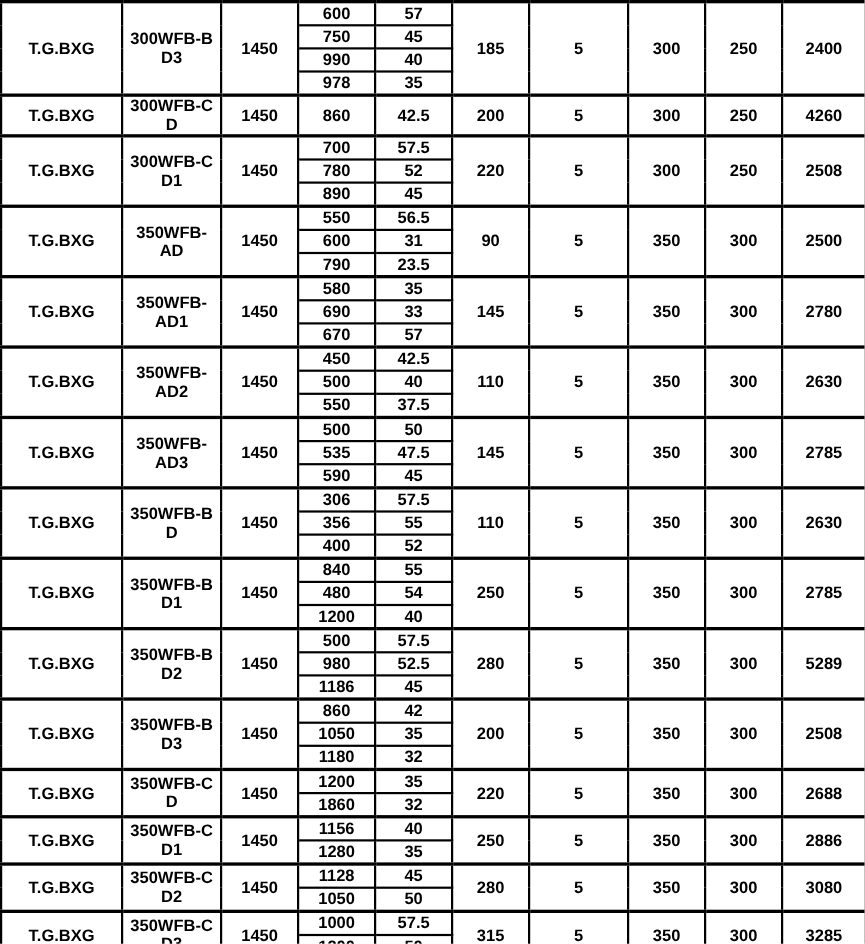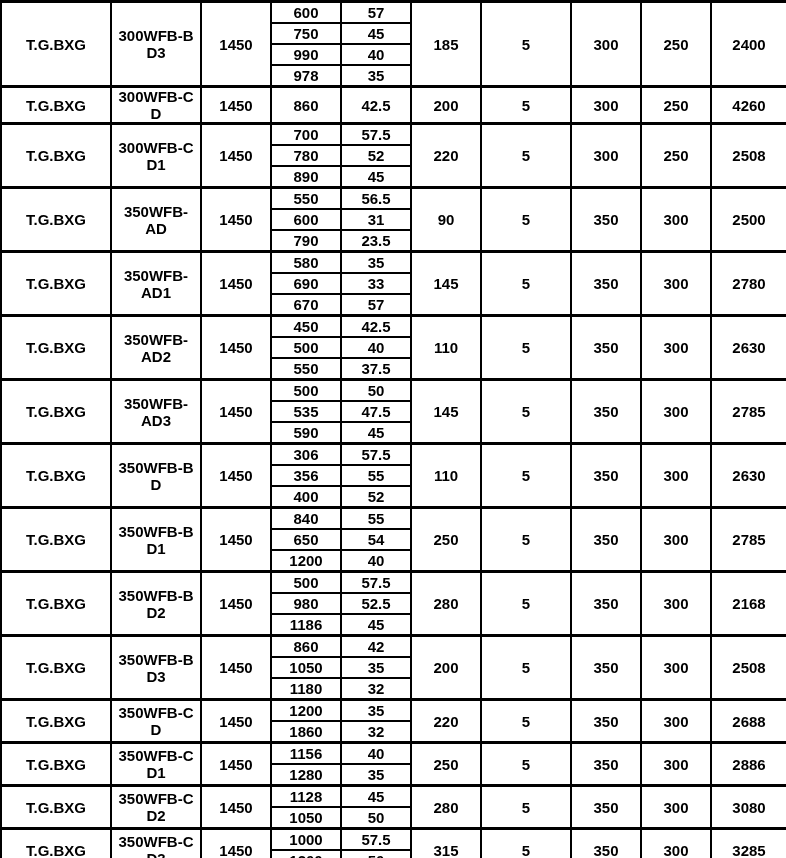--- a/index.html
+++ b/index.html
@@ -235,39 +235,39 @@
         <td rowspan="3">1450</td>
         <td>840</td>
         <td>55</td>
         <td rowspan="3">250</td>
         <td rowspan="3">5</td>
         <td rowspan="3">350</td>
         <td rowspan="3">300</td>
         <td rowspan="3">2785</td>
       </tr>
       <tr>
-        <td>650</td>
+        <td>480</td>
         <td>54</td>
       </tr>
       <tr>
         <td>1200</td>
         <td>40</td>
       </tr>
       <tr class="row-start">
         <td rowspan="3">T.G.BXG</td>
         <td rowspan="3">350WFB-B
 D2</td>
         <td rowspan="3">1450</td>
         <td>500</td>
         <td>57.5</td>
         <td rowspan="3">280</td>
         <td rowspan="3">5</td>
         <td rowspan="3">350</td>
         <td rowspan="3">300</td>
-        <td rowspan="3">2168</td>
+        <td rowspan="3">5289</td>
       </tr>
       <tr>
         <td>980</td>
         <td>52.5</td>
       </tr>
       <tr>
         <td>1186</td>
         <td>45</td>
       </tr>
       <tr class="row-start">

